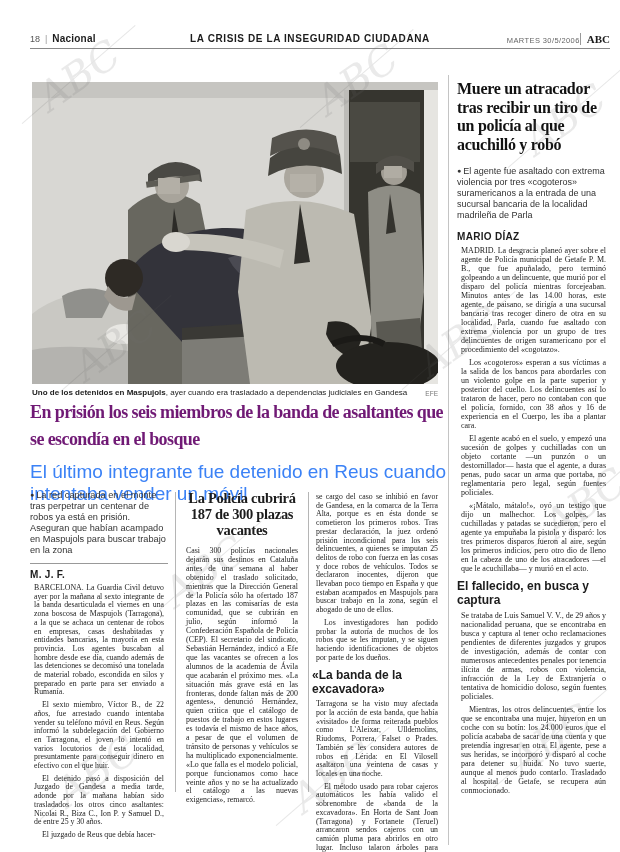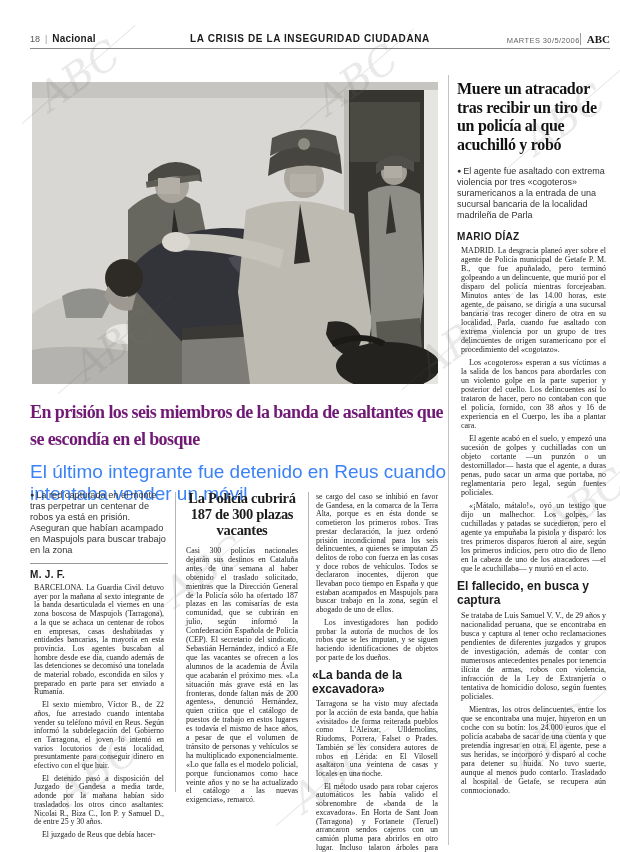--- a/index.html
+++ b/index.html
@@ -145,20 +145,24 @@
         <rect x="352" y="84" width="18" height="12" fill="#b0aca3"></rect>
         <path d="M358,112 L364,150 L354,152 Z" fill="#34332e"></path>
         <path d="M344,240 L388,236 L392,302 L348,302 Z" fill="#5a5952"></path>
       </g>
 
       <ellipse cx="356" cy="284" rx="52" ry="24" fill="#23221e"></ellipse>
       <path d="M300,262 Q330,250 352,262" stroke="#1b1a17" stroke-width="6" fill="none"></path>
     </svg>
   </div>
 
+  <div class="caption">
+    <span><b>Uno de los detenidos en Maspujols</b><span>, ayer cuando era trasladado a dependencias judiciales en Gandesa</span></span>
+    <span class="credit">EFE</span>
+  </div>
 
   <div class="headline">En prisión los seis miembros de la banda de asaltantes que se escondía en el bosque</div>
   <div class="deck">El último integrante fue detenido en Reus cuando intentaba vender un móvil</div>
 
   <div class="vrule vr1"></div>
   <div class="vrule vr2"></div>
   <div class="vrule vr-main"></div>
 
   <div class="col col1">
     <p class="lead"><span class="dot">●</span><span>La red capturada en el monte tras perpetrar un centenar de robos ya está en prisión. Aseguran que habían acampado en Maspujols para buscar trabajo en la zona</span></p>

